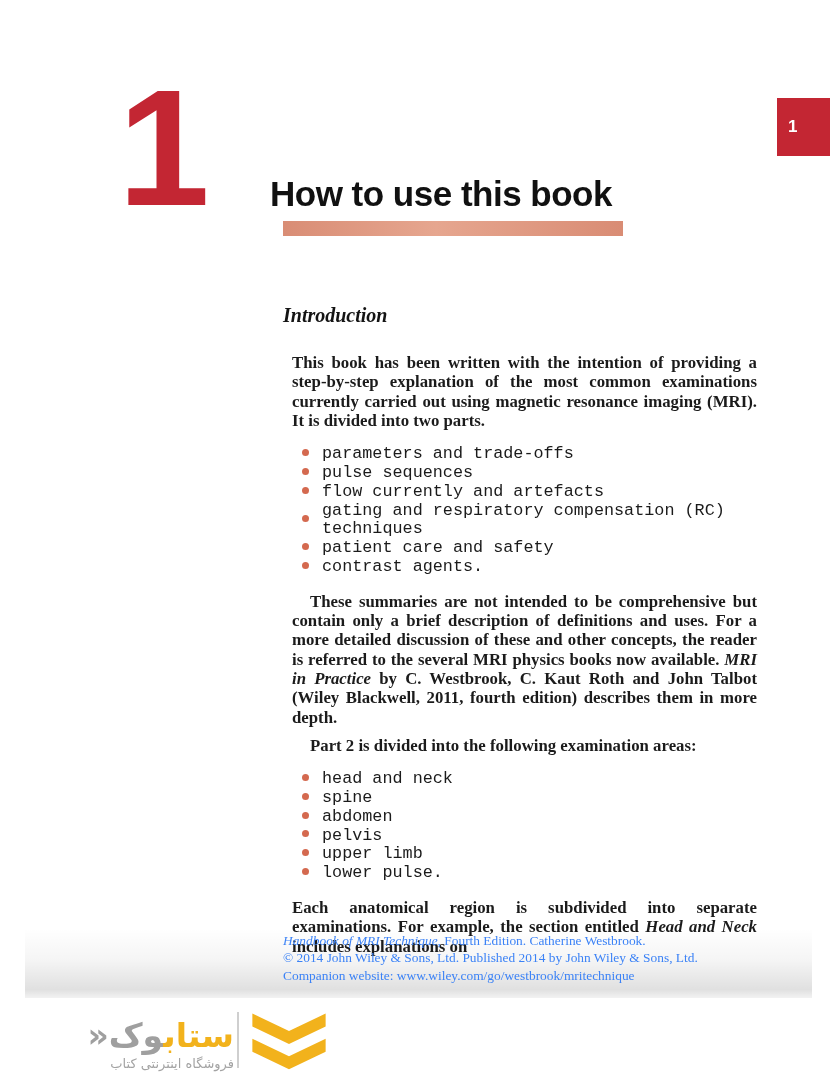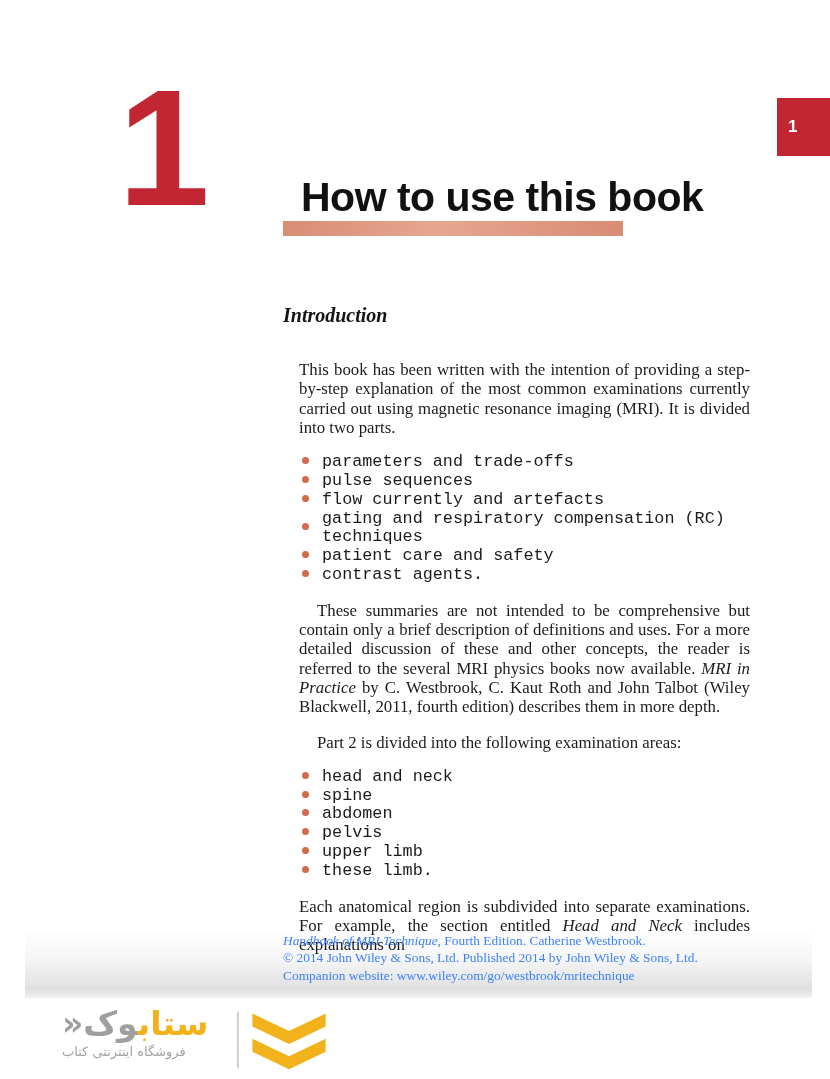--- a/index.html
+++ b/index.html
@@ -27,42 +27,42 @@
     background:#c32633;
     display:flex; align-items:center;
   }
   .chapter-tab span {
     font-family:"Liberation Sans", sans-serif;
     font-weight:bold; font-size:17px; color:#ffffff;
     padding-left:11px;
   }
   
   .chapter-title {
-    position:absolute; left:301px; top:174px;
-    font-family:"Liberation Sans", sans-serif;
-    font-weight:bold; font-size:41px; letter-spacing:-0.5px;
+    position:absolute; left:270px; top:174px;
+    font-family:"Liberation Sans", sans-serif;
+    font-weight:bold; font-size:35px; letter-spacing:-0.5px;
     color:#111111;
   }
   .title-rule {
     position:absolute; left:283px; top:221px;
     width:340px; height:15px;
     background:linear-gradient(90deg,#d98d75 0%,#e6a68f 45%,#d98c74 100%);
   }
   
   .section-heading {
     position:absolute; left:283px; top:304px;
     font-weight:bold; font-style:italic; font-size:20px;
     color:#141414;
   }
   .body-col {
     position:absolute; left:283px; top:344px; width:483px;
     font-size:16.8px; line-height:19.3px;
     text-align:justify;
   }
-  .body-col p { margin:16px; }
+  .body-col p { margin:9px;font-weight:bold; }
   p.indent { text-indent:18px; }
   ul.dotlist { list-style:none; margin:15px 0 15px 0; }
   ul.dotlist li {
     display:flex; align-items:flex-end;
     line-height:18.8px; text-align:left;font-family:Liberation Mono, monospace;
   }
   .bullet {
     flex:0 0 auto;
     width:7px; height:7px; border-radius:50%;
     background:#d4694f;
@@ -82,22 +82,22 @@
     font-size:13.4px; line-height:17.4px;
     color:#3b82f6; z-index:1; text-align:left;
   }
   
   .banner {
     position:absolute; left:0; top:1000px;
     width:830px; height:79px;
     background:#ffffff;
   }
   .logo-block {
-    position:absolute; left:62px; top:6px; width:172px;
-    direction:rtl; text-align:left;
+    position:absolute; left:62px; top:18px; width:172px;
+    direction:rtl; text-align:right;
   }
   .logo-wordmark {
     font-family:"DejaVu Sans", sans-serif;
     font-weight:bold; font-size:33px; line-height:36px;
   }
   .logo-yellow { color:#f2b21c; }
   .logo-gray { color:#9f9f9f; }
   .logo-sub {
     font-family:"DejaVu Sans", sans-serif;
     font-size:13px; color:#a3a3a3; margin-top:2px;
@@ -189,21 +189,21 @@
       <li>
           <span class="bullet"></span>
           <span>pelvis</span>
         </li>
       <li>
           <span class="bullet"></span>
           <span>upper limb</span>
         </li>
       <li>
           <span class="bullet"></span>
-          <span>these limb.</span>
+          <span>lower pulse.</span>
         </li>
     </ul>
 
     <p><span>Each anatomical region is subdivided into separate examinations. For example, the section entitled </span><span class="ital">Head and Neck</span><span> includes explanations on</span></p>
   </div>
 
   <div class="scan-shade"></div>
 
   <div class="imprint">
     <div><span class="ital">Handbook of MRI Technique</span><span>, Fourth Edition. Catherine Westbrook.</span></div>

